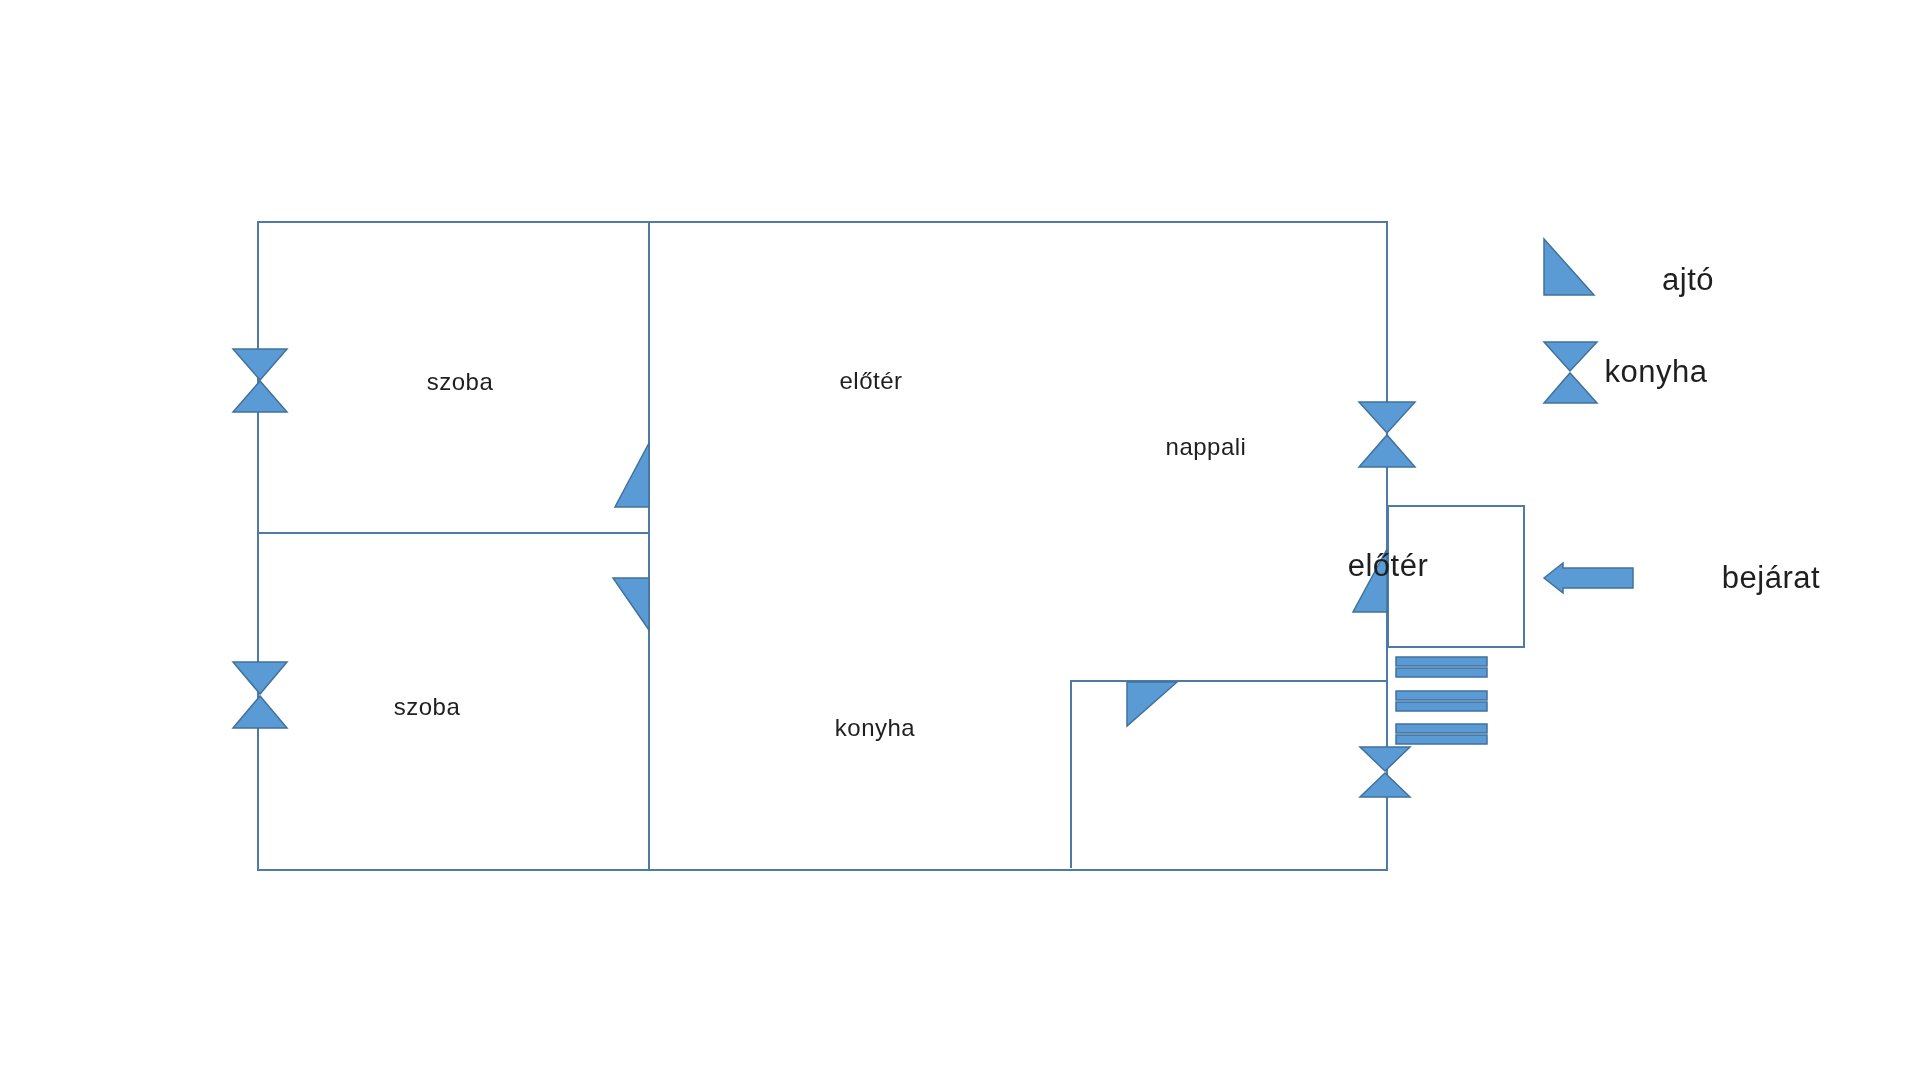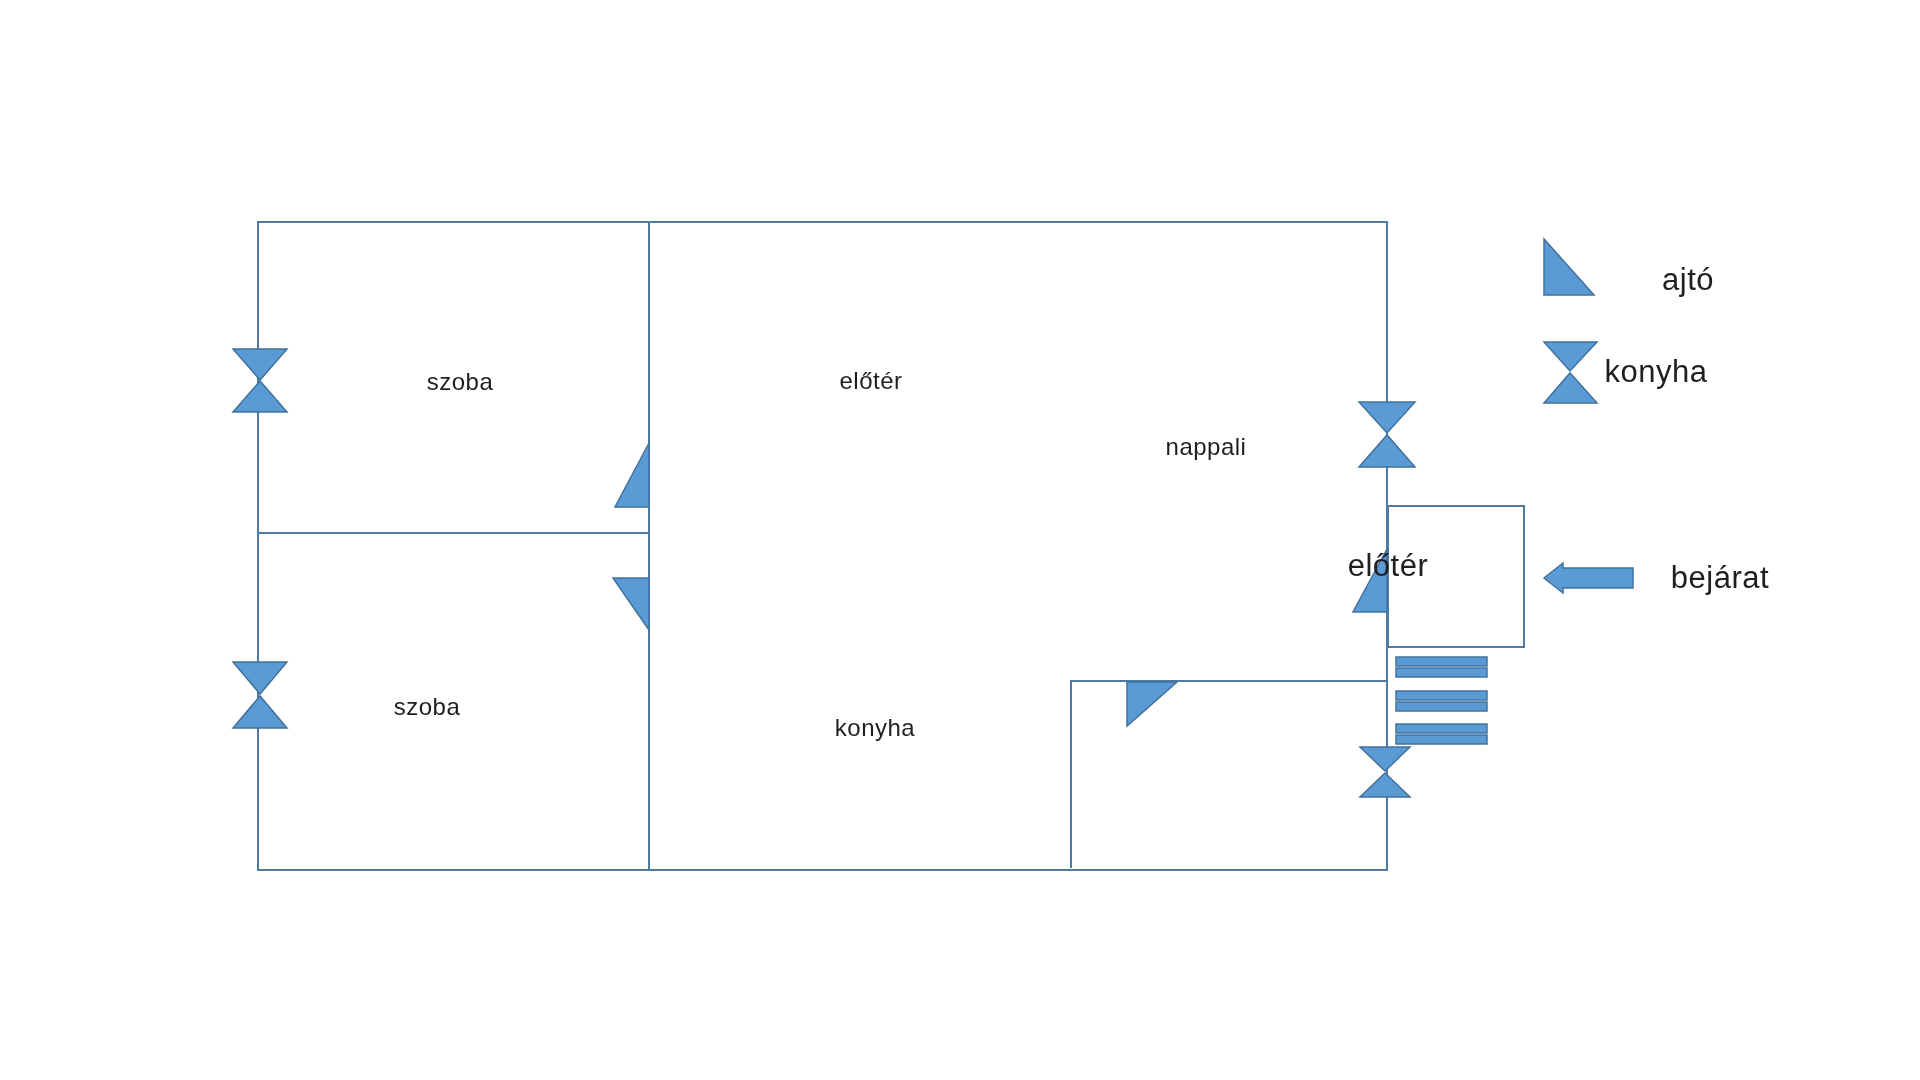--- a/index.html
+++ b/index.html
@@ -83,14 +83,14 @@
 
   <div class="label" style="left:460px;top:382px">szoba</div>
   <div class="label" style="left:871px;top:381px">előtér</div>
   <div class="label" style="left:1206px;top:447px">nappali</div>
   <div class="label" style="left:427px;top:707px">szoba</div>
   <div class="label" style="left:875px;top:728px">konyha</div>
   <div class="label" style="left:1388px;top:566px;font-size:31px">előtér</div>
 
   <div class="label legend-label" style="left:1688px;top:280px">ajtó</div>
   <div class="label legend-label" style="left:1656px;top:372px">konyha</div>
-  <div class="label legend-label" style="left:1720px;top:578px">bejárat</div>
+  <div class="label legend-label" style="left:1771px;top:578px">bejárat</div>
 </div>
 
 </body></html>

